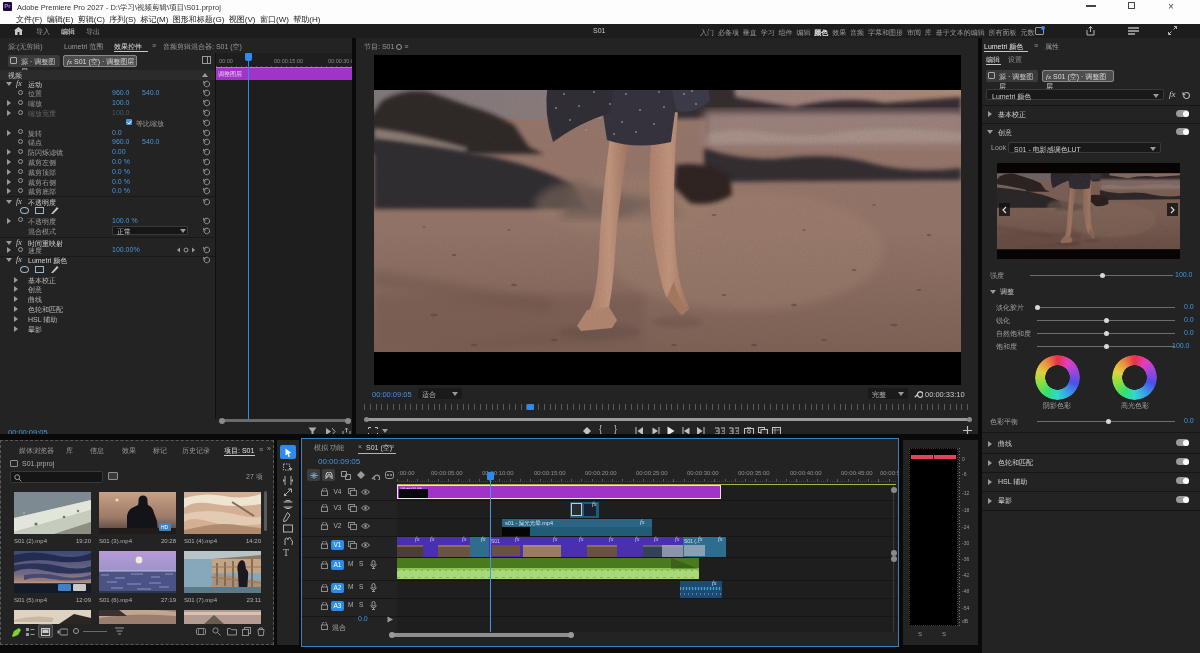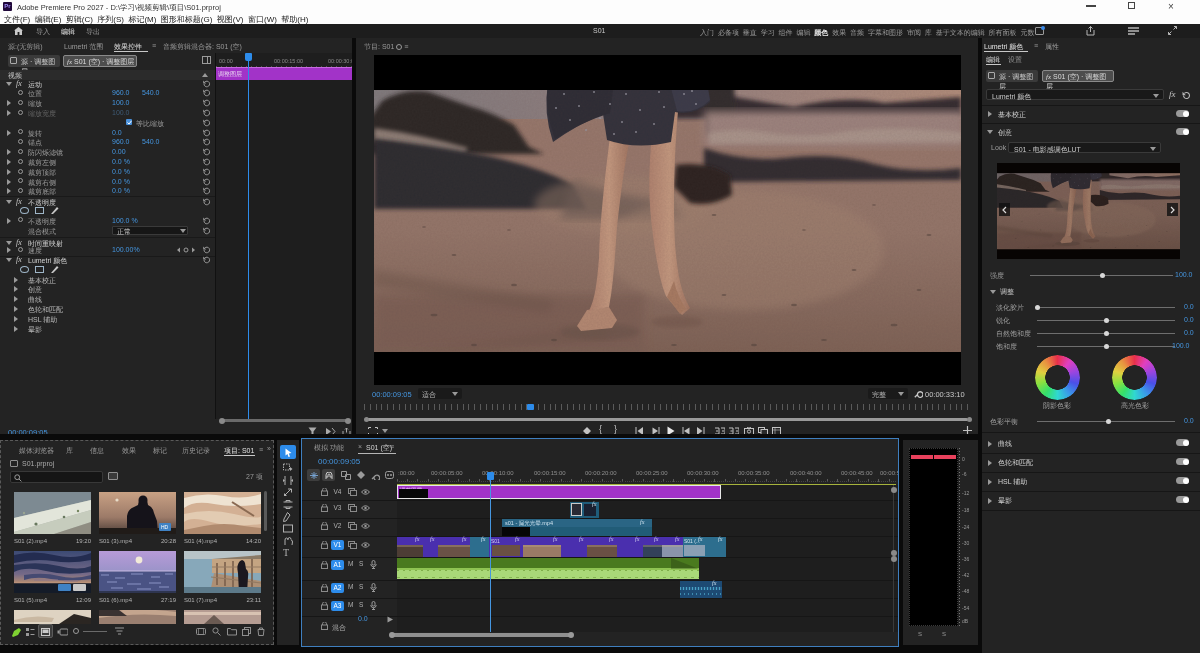--- a/index.html
+++ b/index.html
@@ -20,21 +20,21 @@
 
 <div class="a" style="left:0;top:0;width:1200px;height:13px;background:#fdfdfd">
  <div class="a" style="left:3px;top:2px;width:9px;height:9px;background:#20083a;border-radius:1px;color:#9e8cf5;font-size:6px;text-align:center;line-height:9px;font-weight:bold">Pr</div>
  <div class="a" style="left:17px;top:2.5px;color:#333;font-size:7.5px;white-space:nowrap">Adobe Premiere Pro 2027 - D:\学习\视频剪辑\项目\S01.prproj</div>
  <div class="a" style="left:1086px;top:5px;width:10px;height:1.5px;background:#444"></div>
  <div class="a" style="left:1128px;top:2px;width:7px;height:7px;border:1.2px solid #444"></div>
  <div class="a" style="left:1168px;top:1px;color:#444;font-size:10px">×</div>
 </div>
 
 <div class="a" style="left:0;top:13px;width:1200px;height:11px;background:#fdfdfd;color:#1a1a1a;font-size:8px;white-space:nowrap">
- <span style="position:absolute;left:4px;top:1px">文件(F)&nbsp;&nbsp;编辑(E)&nbsp;&nbsp;剪辑(C)&nbsp;&nbsp;序列(S)&nbsp;&nbsp;标记(M)&nbsp;&nbsp;图形和标题(G)&nbsp;&nbsp;视图(V)&nbsp;&nbsp;窗口(W)&nbsp;&nbsp;帮助(H)</span>
+ <span style="position:absolute;left:16px;top:1px">文件(F)&nbsp;&nbsp;编辑(E)&nbsp;&nbsp;剪辑(C)&nbsp;&nbsp;序列(S)&nbsp;&nbsp;标记(M)&nbsp;&nbsp;图形和标题(G)&nbsp;&nbsp;视图(V)&nbsp;&nbsp;窗口(W)&nbsp;&nbsp;帮助(H)</span>
 </div>
 
 <div class="a" style="left:0;top:24px;width:1200px;height:14px;background:#1d1d1d">
  <svg class="a" style="left:14px;top:3px" width="9" height="8" viewBox="0 0 9 8">
       <path d="M4.5 0L0 3.5h1v4.5h2.6V5h1.8v3H8V3.5h1z" fill="#c9c9c9"></path>
     </svg>
  <span class="a tabtxt" style="left:36px;top:3px">导入</span>
  <span class="a" style="left:61px;top:3px;color:#e8e8e8;border-bottom:2px solid #d8d8d8;padding-bottom:1px">编辑</span>
  <span class="a tabtxt" style="left:86px;top:3px">导出</span>
  <span class="a" style="left:593px;top:3px;color:#c8c8c8">S01</span>

